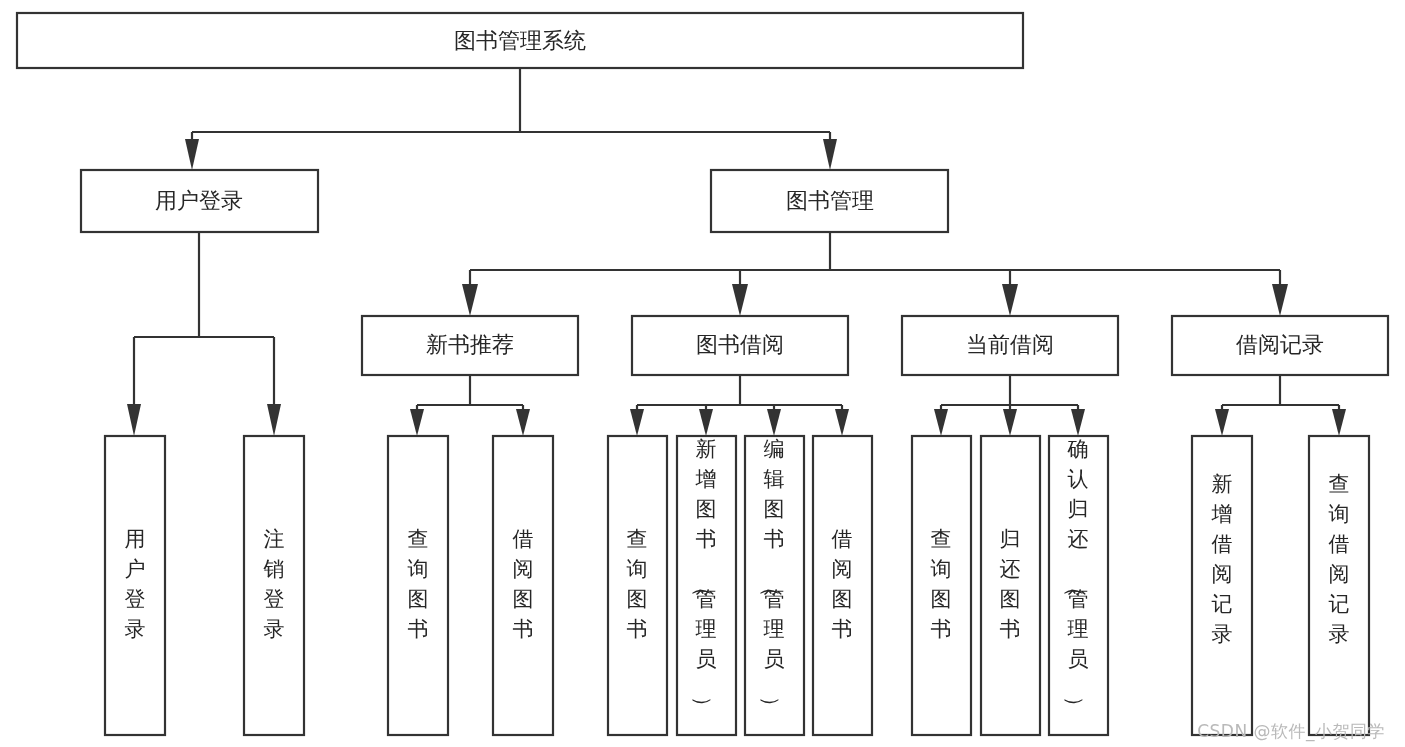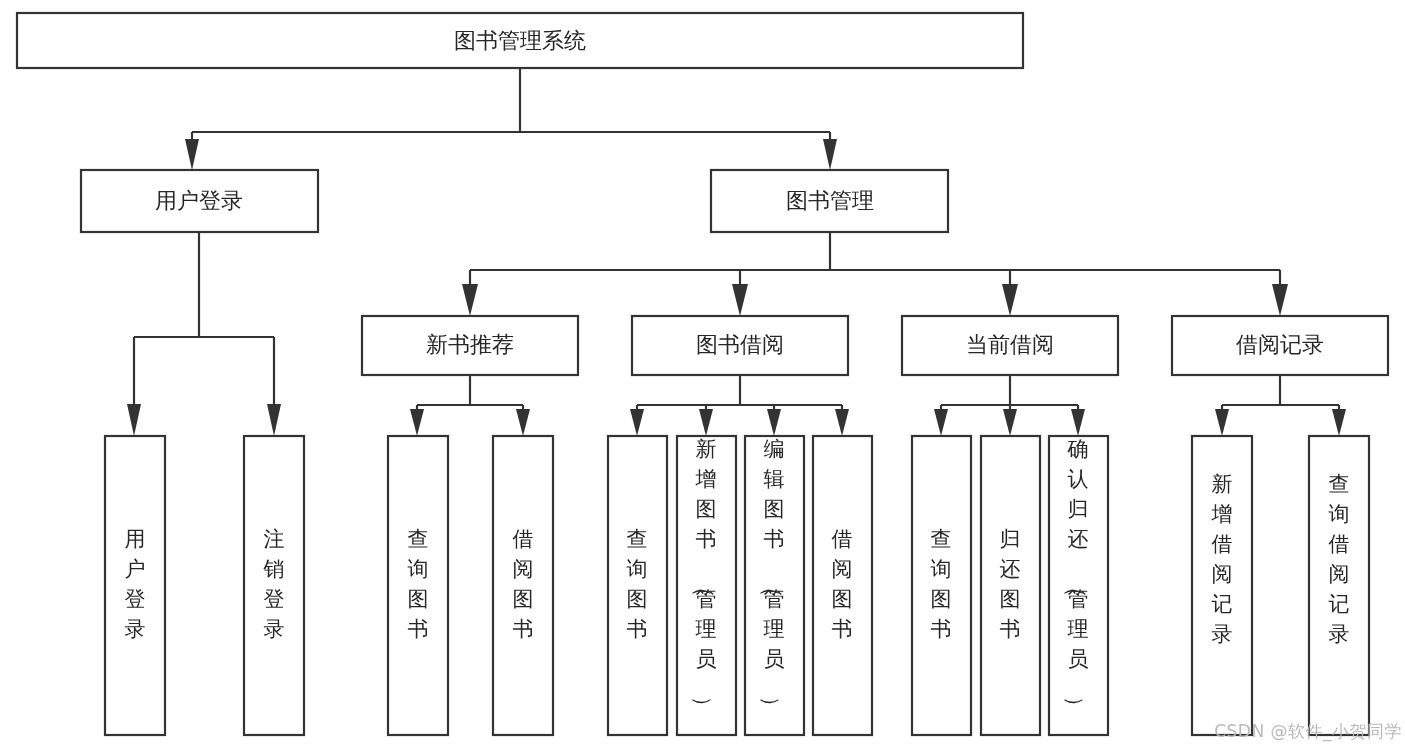--- a/index.html
+++ b/index.html
@@ -50,21 +50,21 @@
   }
   .label-h {
     font-size: 22px;
   }
   .label-v {
     font-size: 21px;
     text-anchor: middle;
   }
   .watermark {
     position: absolute;
-    right: 3px;
+    right: 20px;
     bottom: 4px;
     color: #b9b9b9;
     font-size: 17px;
     font-family: "DejaVu Sans", "Liberation Sans", sans-serif;
     letter-spacing: 0.5px;
     white-space: nowrap;
     user-select: none;
   }
 </style>
 </head>

